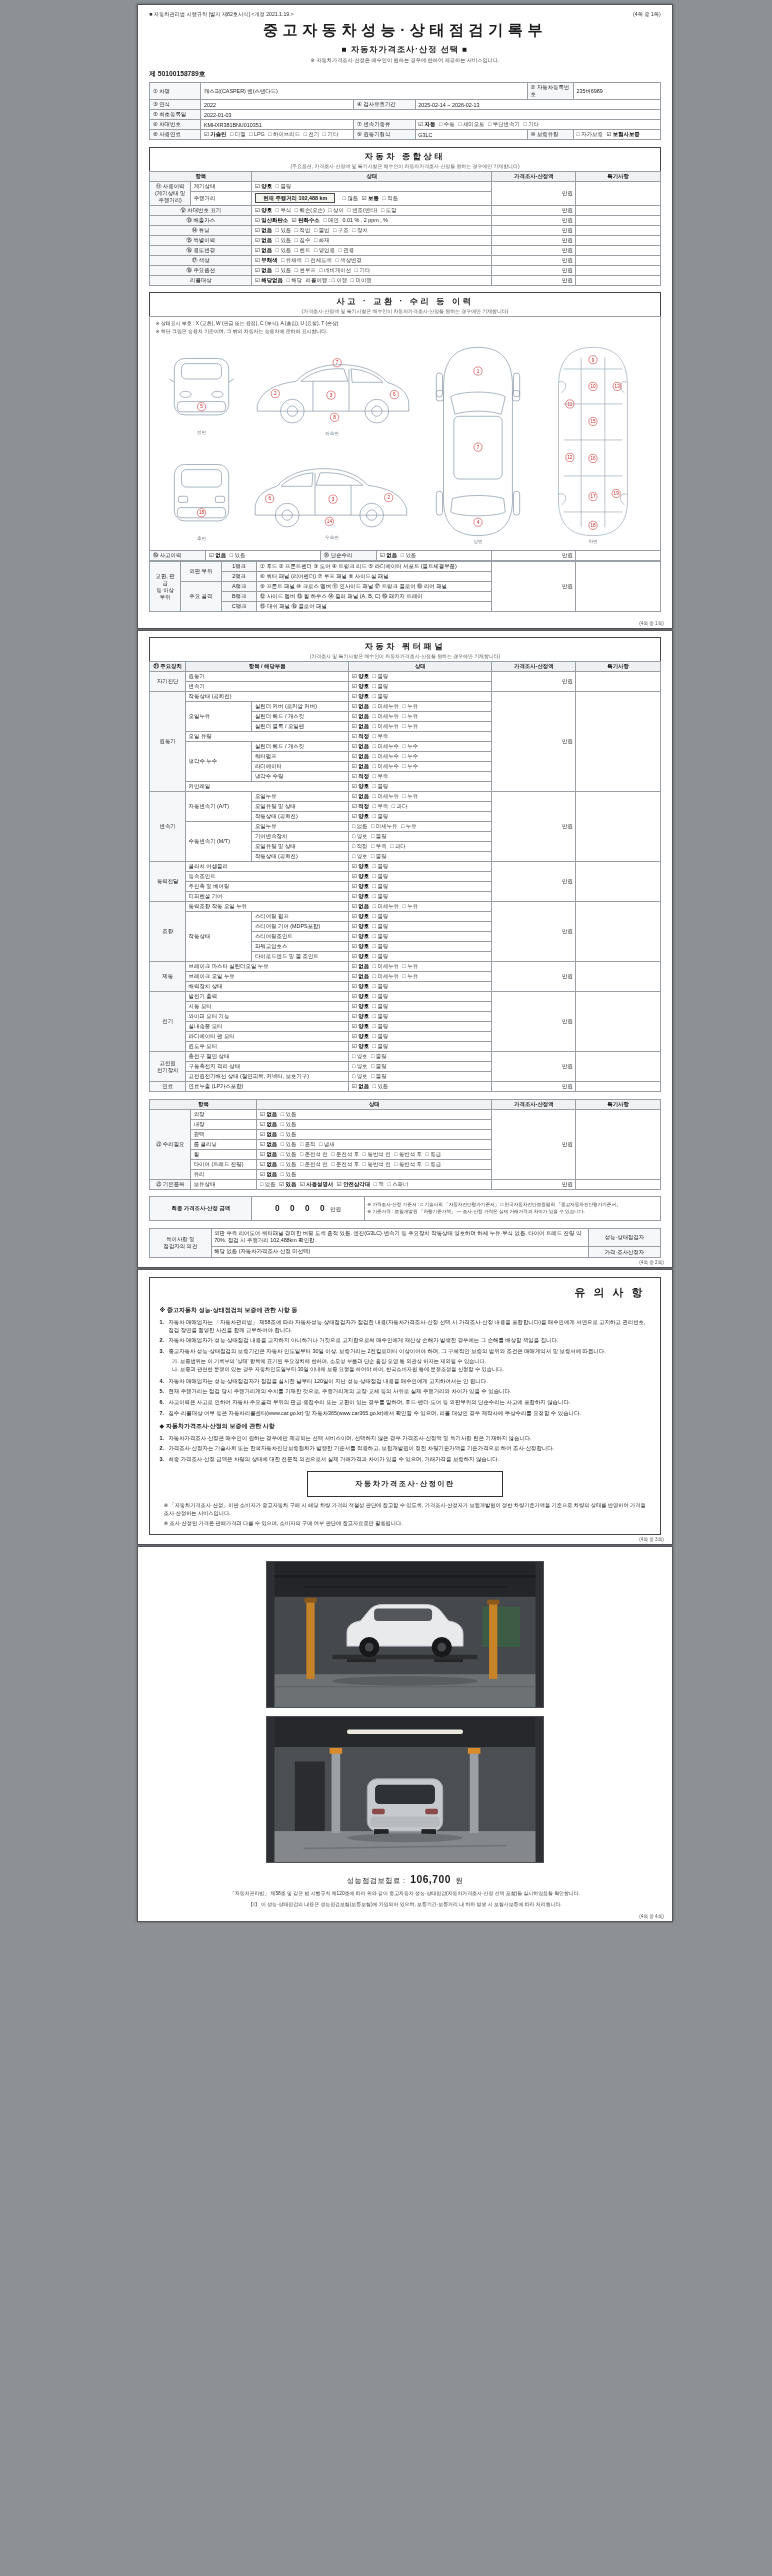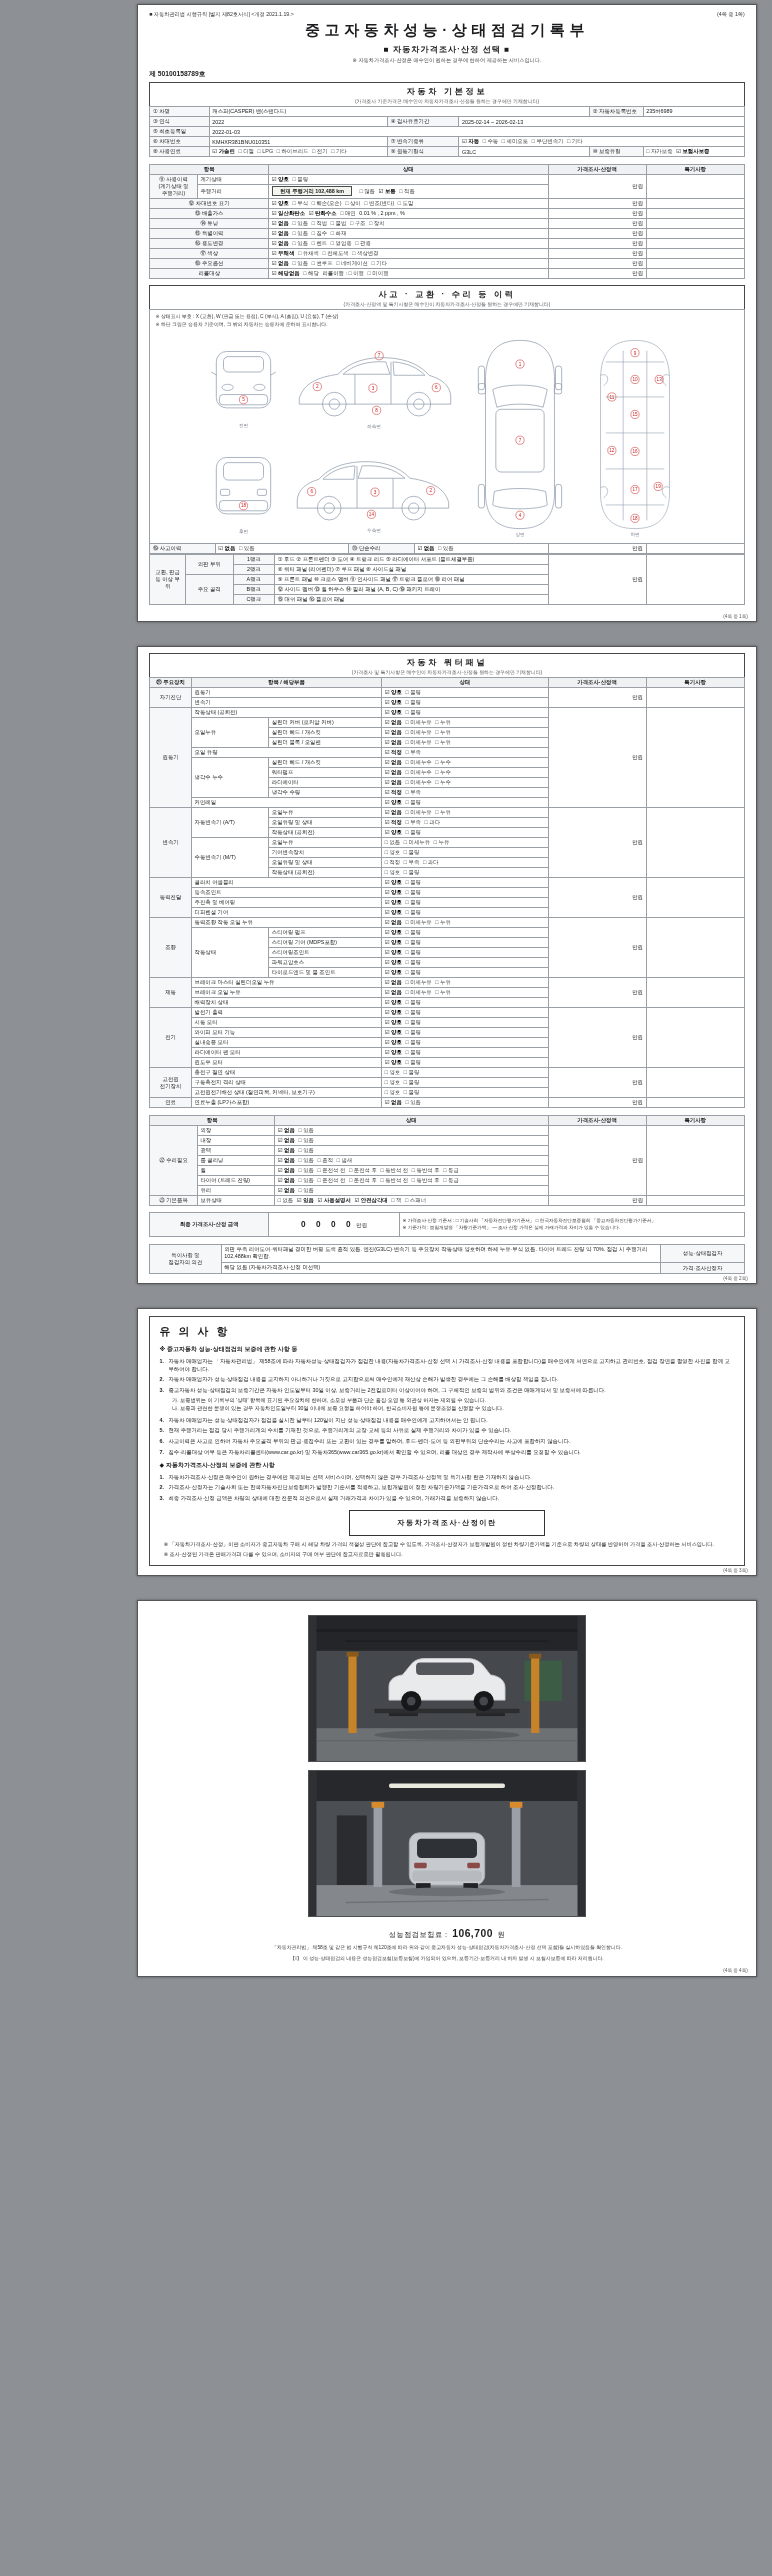--- a/index.html
+++ b/index.html
@@ -1,19 +1,19 @@
 <!DOCTYPE html>
 <html style="font-size:8.2px"><head>
 <meta charset="utf-8">
 <style>
 *{box-sizing:border-box;margin:0;padding:0}
 html,body{background:#8d9094}
 body{width:773px;font-family:"Liberation Sans","DejaVu Sans",sans-serif;color:#1b1c1e}
 .canvas{padding:4.1px 14.4px 12.4px 137px}
-.page{background:#fff;width:620px;border:0.5px solid #55575b;box-shadow:0 0 2.6px rgba(0,0,0,.4);padding:6.2px 11.3px 9.3px;margin-bottom:24px;position:relative}
+.page{background:#fff;width:536px;border:0.5px solid #55575b;box-shadow:0 0 2.6px rgba(0,0,0,.4);padding:6.2px 11.3px 9.3px;margin-bottom:1px;position:relative}
 .form-ref{display:flex;justify-content:space-between;font-size:5.2px;color:#333;margin-bottom:3.1px}
 h1.title{text-align:center;font-size:15px;letter-spacing:4.6px;font-weight:bold}
 .subtitle{text-align:center;font-size:8.2px;font-weight:bold;margin-top:3.6px;letter-spacing:1px}
 .subnote{text-align:center;font-size:5.2px;color:#444;margin-top:2.1px}
 .doc-no{font-size:6.7px;font-weight:bold;margin:6.2px 0 3.1px}
 section{margin-bottom:6.7px}
 .sec-head{border:0.5px solid #45474b;border-bottom:none;padding:2.6px 4.1px 2.1px;text-align:center}
 .sec-head b{font-size:8.2px;letter-spacing:2.6px}
 .sec-head .note{display:block;font-size:4.9px;color:#555;margin-top:1px;letter-spacing:0}
 table.grid{width:100%;border-collapse:collapse;table-layout:fixed}
@@ -33,21 +33,21 @@
 .legend{font-size:4.9px;color:#333;line-height:1.5}
 .acc-box{border:0.5px solid #9aa0a6;border-bottom:none;padding:3.1px 5.2px 2.1px}
 .diagrams{display:flex;justify-content:center;align-items:center;gap:7.2px;padding:4.1px 0 3.1px}
 .dcol{display:flex;flex-direction:column;gap:5.2px}
 .diagram{stroke:#93a0b0;fill:none}
 .final-table td{height:24px}
 .final-table .amount{text-align:center}
 .final-table .amount b{font-size:8.2px;letter-spacing:4.1px}
 .final-table .basis div{font-size:4.6px;color:#333;line-height:1.5;white-space:normal}
 .notice-box{border:0.5px solid #45474b;padding:6.2px 9.3px 5.2px}
-.notice-title{text-align:left;font-size:10.8px;font-weight:bold;letter-spacing:8.2px;margin:2.1px 0 6.2px}
+.notice-title{text-align:right;font-size:10.8px;font-weight:bold;letter-spacing:8.2px;margin:2.1px 0 6.2px}
 .nsec-title{font-size:6px;font-weight:bold;margin:5.2px 0 2.6px}
 .nitem{font-size:5.4px;line-height:1.5;margin:2.6px 0;display:flex}
 .nnum{min-width:8.8px;font-weight:bold}
 .nsub{font-size:5.2px;line-height:1.45;margin:1px 0 1px 12.4px;color:#222}
 .def-box{border:0.8px solid #2f3133;width:196px;margin:8.2px auto 5.2px;text-align:center;padding:7px;font-weight:bold;font-size:7.2px;letter-spacing:1.5px}
 .def-line{font-size:5.2px;color:#222;line-height:1.5;margin:1.5px 4.1px}
 .photo-wrap{display:flex;flex-direction:column;align-items:center;gap:8.2px;padding:7.2px 0 4.1px}
 .photo{width:278px;height:147px;border:0.5px solid #4e5054;background:#2e3033}
 .premium{text-align:center;font-size:7.2px;margin:7.2px 0 4.1px;letter-spacing:0.5px}
 .premium b{font-size:10.3px;margin:0 2.1px}
@@ -63,24 +63,20 @@
     <div class="form-ref">
       <span>■ 자동차관리법 시행규칙 [별지 제82호서식] &lt;개정 2021.1.19.&gt;</span>
       <span>(4쪽 중 1쪽)</span>
     </div>
     <h1 class="title">중고자동차성능·상태점검기록부</h1>
     <div class="subtitle">■ 자동차가격조사·산정 선택 ■</div>
     <div class="subnote">※ 자동차가격조사·산정은 매수인이 원하는 경우에 한하여 제공하는 서비스입니다.</div>
     <div class="doc-no">제 50100158789호</div>
 
     <section>
-      <div class="sec-head">
-        <b>자동차 기본정보</b>
-        <span class="note">(가격조사 기준가격은 매수인이 자동차가격조사·산정을 원하는 경우에만 기재합니다)</span>
-      </div>
       <table class="grid">
         <colgroup>
             <col style="width:10%">
             <col style="width:30%">
             <col style="width:12%">
             <col style="width:22%">
             <col style="width:9%">
             <col style="width:17%">
           </colgroup>
         <tbody>
@@ -112,20 +108,24 @@
               <td class="lab"><span>⑨ 원동기형식</span></td>
               <td class="val"><span>G3LC</span></td>
               <td class="lab"><span>⑩ 보증유형</span></td>
               <td class="val"><span class="ck">□ 자가보증</span><span class="ck on">☑ 보험사보증</span></td>
             </tr>
           </tbody>
       </table>
     </section>
 
     <section>
+      <div class="sec-head">
+        <b>자동차 종합상태</b>
+        <span class="note">(주요옵션, 가격조사·산정액 및 특기사항은 매수인이 자동차가격조사·산정을 원하는 경우에만 기재합니다)</span>
+      </div>
       <table class="grid">
         <colgroup>
             <col style="width:8%">
             <col style="width:12%">
             <col style="width:47%">
             <col style="width:16.5%">
             <col style="width:16.5%">
           </colgroup>
         <tbody>
             <tr>

